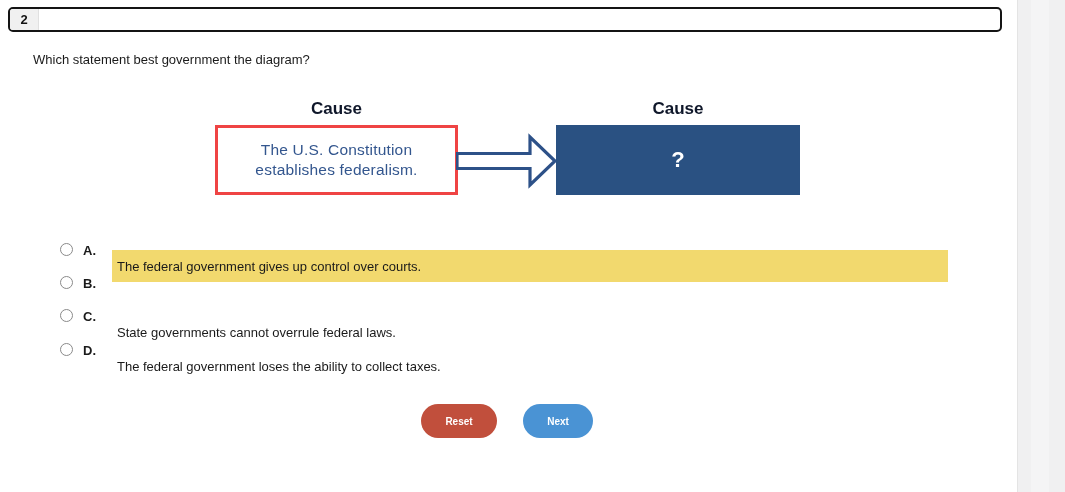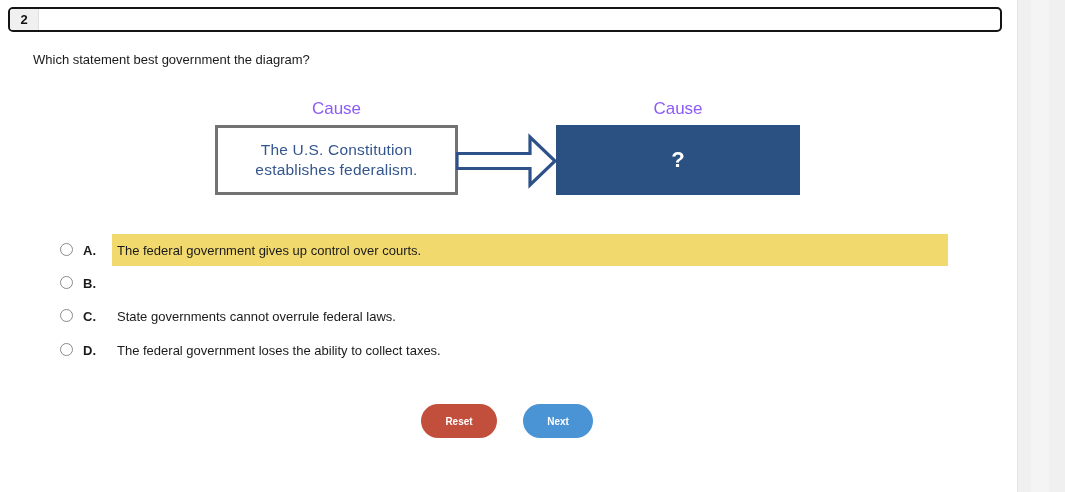--- a/index.html
+++ b/index.html
@@ -17,44 +17,44 @@
           display: flex; align-items: stretch; overflow: hidden; }
   .qnum-cell { width: 29px; background: #f0f0f0; border-right: 1px solid #e0e0e0;
                display: flex; align-items: center; justify-content: center;
                font-size: 13px; font-weight: bold; color: #111; }
 
   
   .question { position: absolute; left: 33px; top: 52px; font-size: 13px; color: #1a1a1a; }
   .question .em { }
 
   
-  .diag-label { position: absolute; top: 99px; font-size: 17px; font-weight: normal; color: #8b5cf6; text-align: center; }
+  .diag-label { position: absolute; top: 99px; font-size: 17px; font-weight: bold; color: #0f172a; text-align: center; }
   .cause-label { left: 215px; width: 243px; }
   .effect-label { left: 556px; width: 244px; }
 
   .cause-box { position: absolute; left: 215px; top: 125px; width: 243px; height: 70px;
-               background: #ffffff; border: 3px solid #737373;
+               background: #ffffff; border: 3px solid #ef4444;
                display: flex; align-items: center; justify-content: center; }
   .cause-text { max-width: 205px; text-align: center; font-size: 15.5px; font-weight: 500;
                 line-height: 1.28; color: #33568e; letter-spacing: 0.2px; }
 
   .arrow-svg { position: absolute; left: 456px; top: 132px; }
 
   .effect-box { position: absolute; left: 556px; top: 125px; width: 244px; height: 70px;
                 background: #2a5182; display: flex; align-items: center; justify-content: center; }
   .effect-q { color: #ffffff; font-size: 22px; font-weight: bold; }
 
   
   .opt-row { position: absolute; left: 0; width: 1000px; height: 32px; }
   .opt-a { top: 234px; } .opt-b { top: 267px; } .opt-c { top: 300px; } .opt-d { top: 334px; }
   .radio { position: absolute; left: 60px; top: 9px; width: 13px; height: 13px;
            border: 1px solid #8a8a8a; border-radius: 50%; background: #ffffff; cursor: pointer; }
   .opt-letter { position: absolute; left: 83px; top: 0; height: 32px; display: flex; align-items: center;
                 font-size: 13px; font-weight: bold; color: #1a1a1a; }
-  .opt-text { position: absolute; left: 112px; top: 0; height: 32px; display: flex; align-items: center;
+  .opt-text { position: absolute; left: 112px; top: 16px; height: 32px; display: flex; align-items: center;
               padding-left: 5px; font-size: 13px; color: #1a1a1a; }
   .opt-row.highlighted .opt-text { background: #f2d96e; width: 836px; }
 
   
   .btn { position: absolute; top: 404px; height: 34px; border: none; border-radius: 17px;
          color: #ffffff; font-family: "Liberation Sans", sans-serif; font-size: 10px; font-weight: bold;
          cursor: pointer; display: flex; align-items: center; justify-content: center; }
   .btn-reset { left: 421px; width: 76px; background: #c14f3c; }
   .btn-next  { left: 523px; width: 70px; background: #4a93d4; }
 </style>

